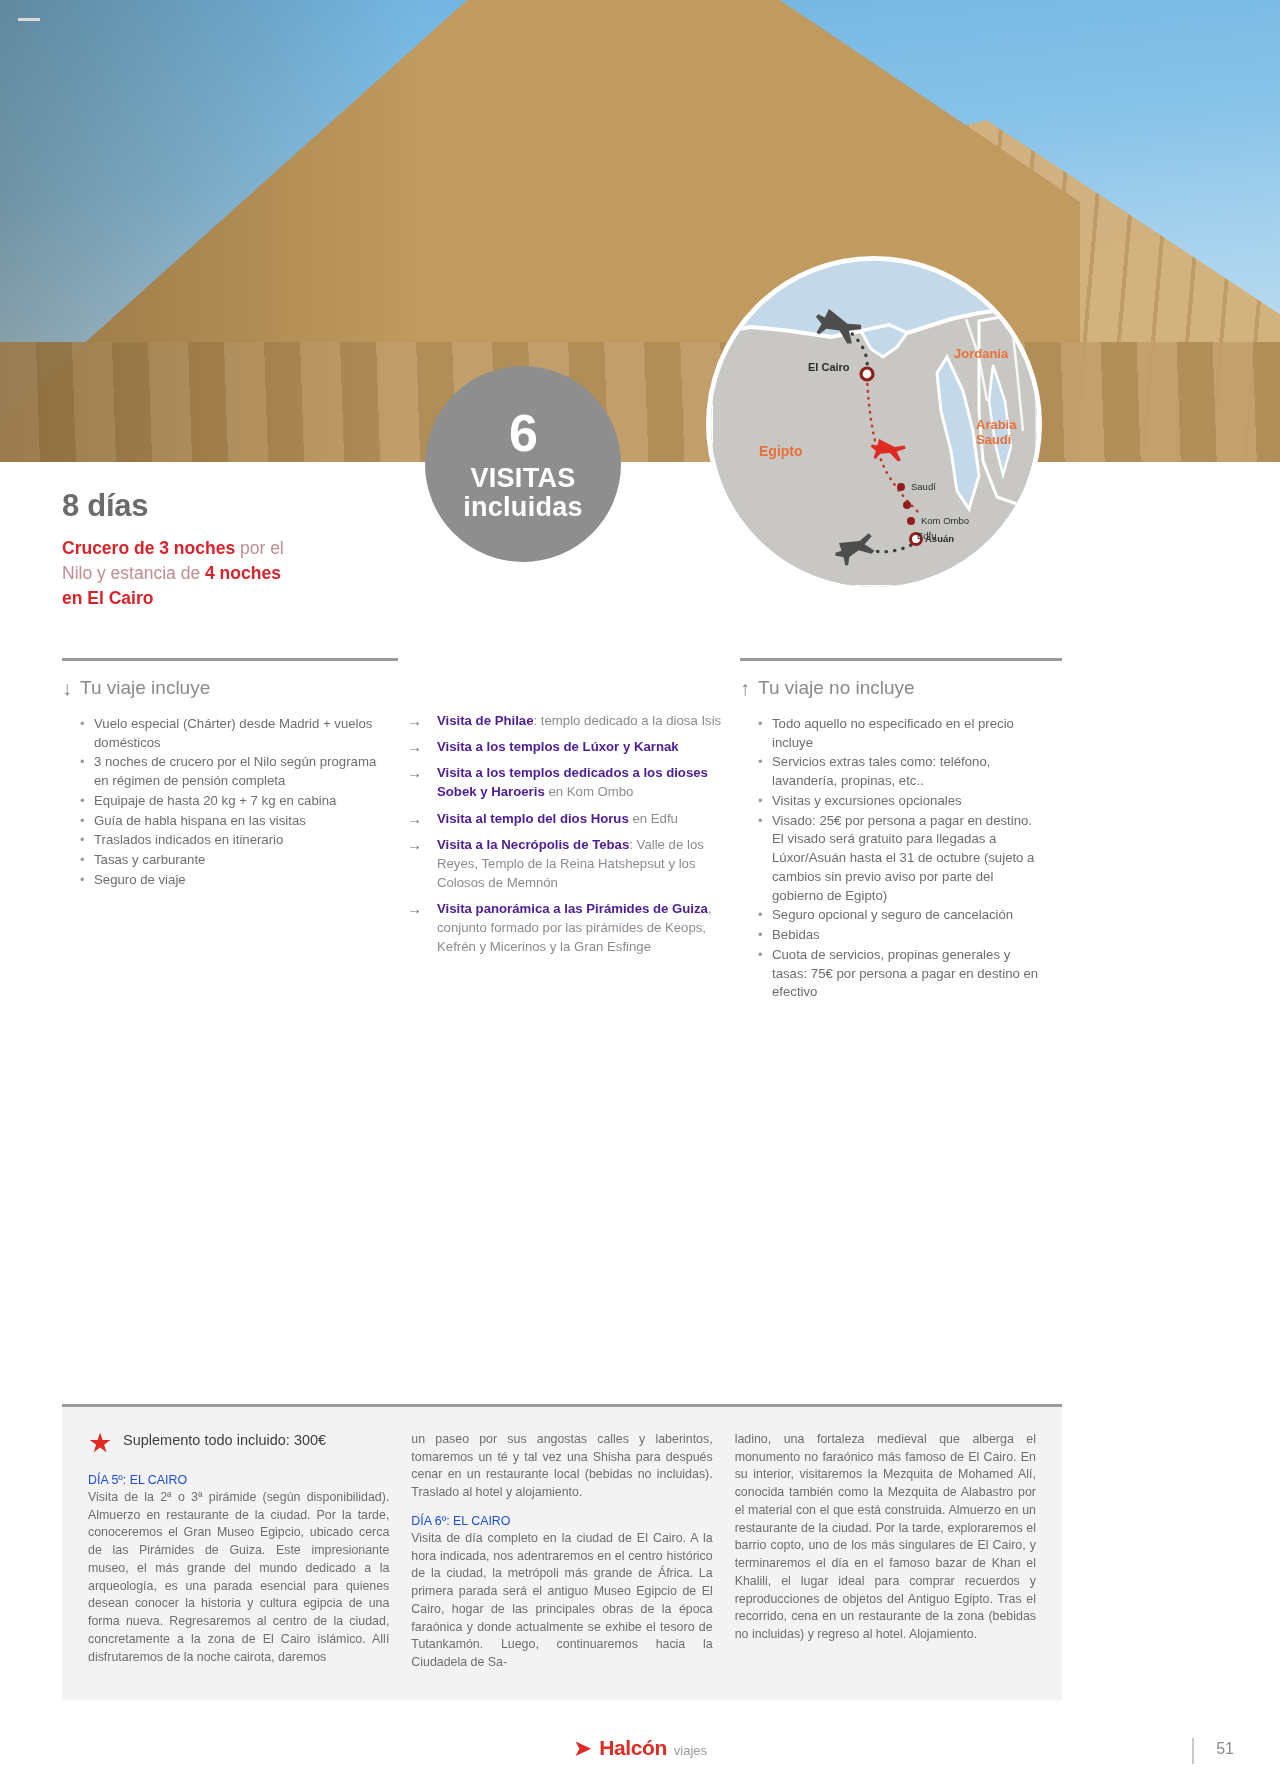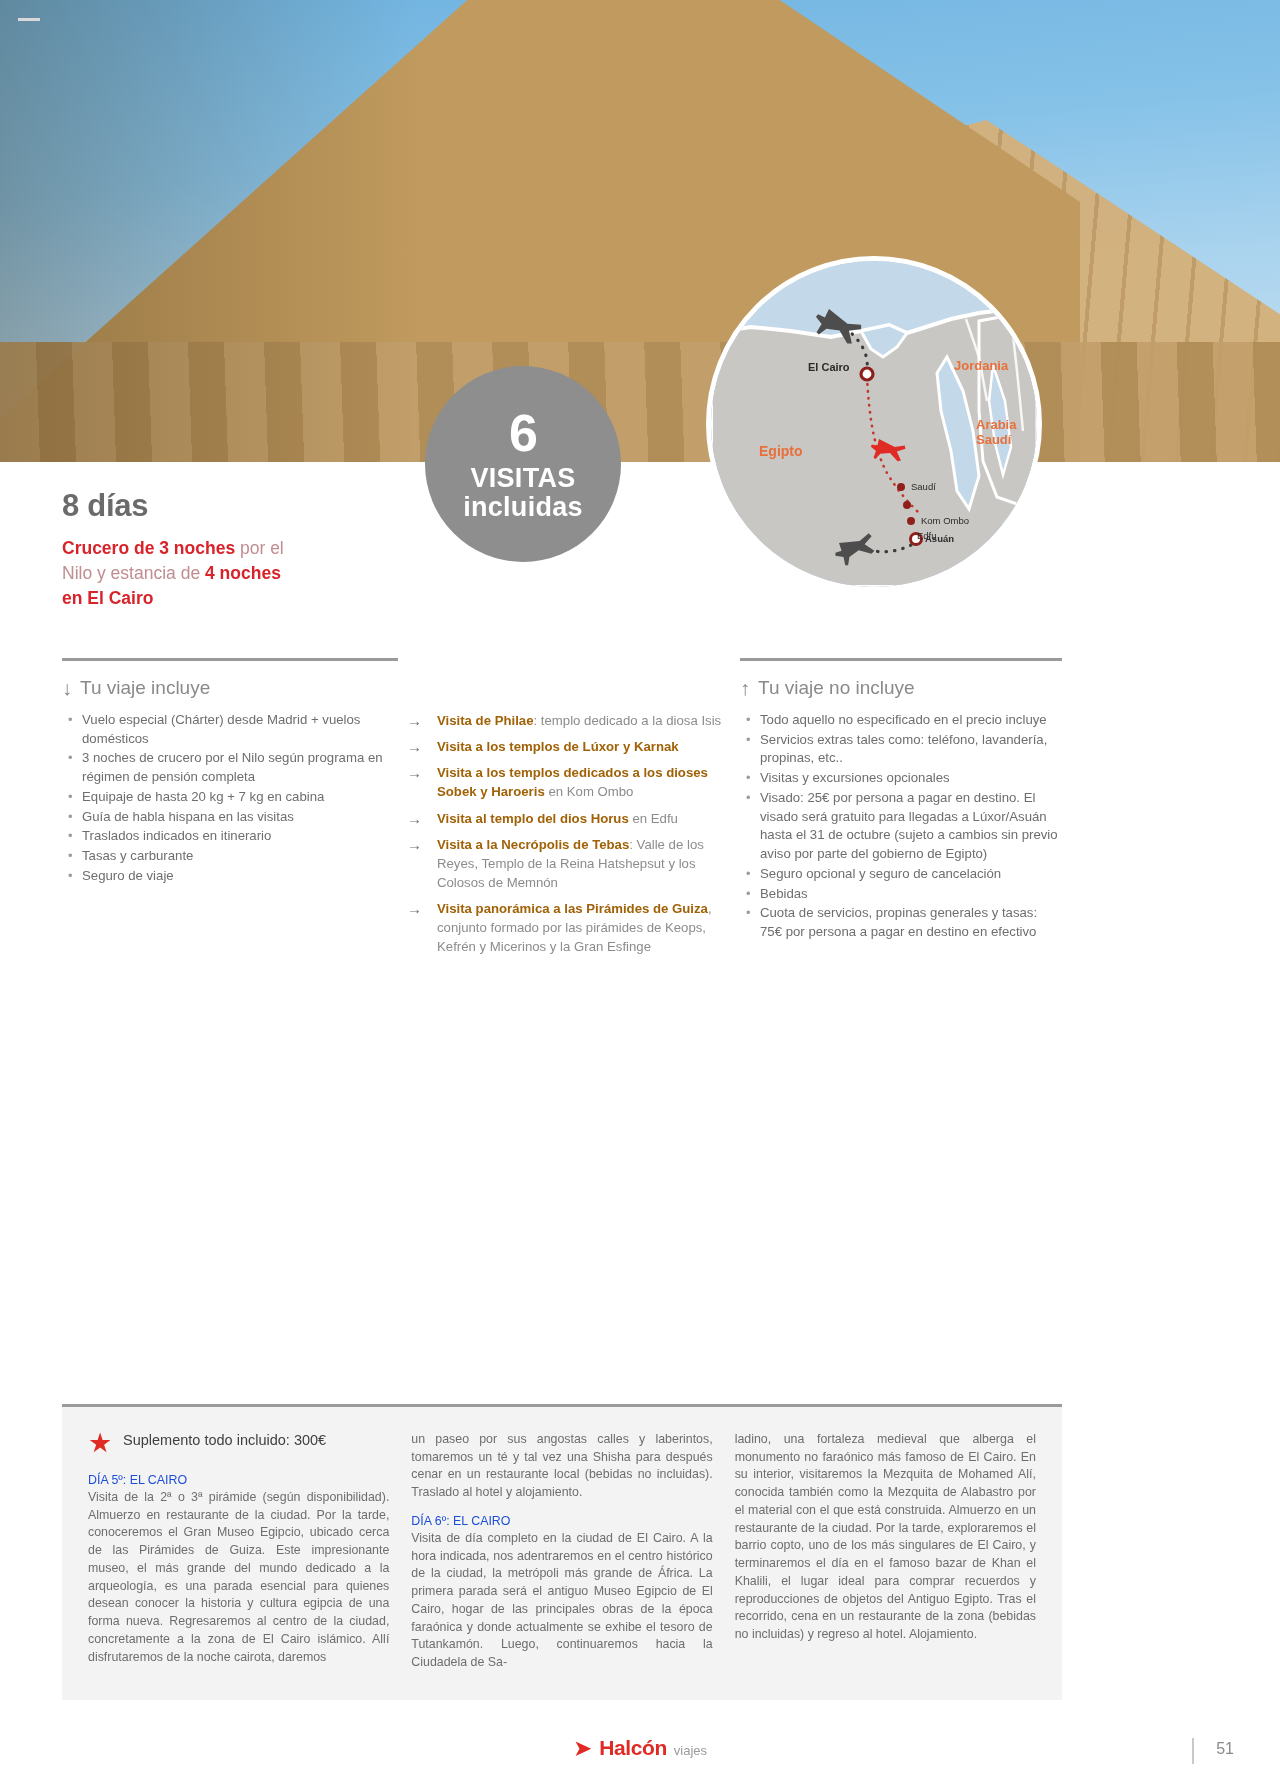--- a/index.html
+++ b/index.html
@@ -79,21 +79,21 @@
     width:336px; height:336px; border-radius:50%;
     overflow:hidden;
     background:#bfd4e6;
     border:5px solid #ffffff;
   }
   .map-svg { position:absolute; inset:0; width:100%; height:100%; display:block; }
   .map-label {
     position:absolute; font-weight:bold; pointer-events:none; white-space:nowrap;
   }
   .lbl-egipto { left:48px; top:182px; font-size:14px; color:#e8703a; }
-  .lbl-jordania { left:243px; top:85px; font-size:13px; color:#e8703a;margin-top:12px; }
+  .lbl-jordania { left:243px; top:85px; font-size:13px; color:#e8703a; }
   .lbl-arabia  { left:265px; top:157px; font-size:13px; color:#e8703a; line-height:1.15; }
   .lbl-cairo { left:97px; top:100px; font-size:11px; color:#2b2b2b; }
   .city-lbl { position:absolute; font-size:9.5px; color:#2b2b2b; white-space:nowrap; }
 
   
   .title-wrap { position:absolute; left:62px; top:488px; width:420px; }
   .title-main {
     font-size:31px; font-weight:bold; color:#6b6b6b; letter-spacing:-.3px; margin-bottom:12px;
   }
   .title-sub { font-size:17.5px; line-height:1.42; color:#b9a0a4; }
@@ -102,38 +102,38 @@
 
   
   .cols { position:absolute; left:62px; top:658px; width:1000px; }
   .rule { height:3px; background:#9a9a9a; }
   .col-head {
     font-size:19px; color:#8a8a8a; margin:16px 0 12px 0; font-weight:normal;
     display:flex; align-items:center; gap:8px;
   }
   .arrow-glyph { font-size:20px; color:#8a8a8a; line-height:1; }
 
-  .ul-plain { list-style:none; margin:4px; padding:0; }
+  .ul-plain { list-style:none; margin:16px; padding:0; }
   .ul-plain li {
     position:relative; padding-left:16px; font-size:13.2px; line-height:1.42;
     color:#6e6e6e; margin-bottom:1px;
   }
   .ul-plain li::before {
     content:"•"; position:absolute; left:2px; top:0; color:#9b9b9b; font-size:13px;
   }
 
   .ul-arrow { list-style:none; margin:0; padding:0; }
   .ul-arrow li {
     position:relative; padding-left:30px; font-size:13.2px; line-height:1.45;
     color:#8c8c8c; margin-bottom:7px;
   }
   .ul-arrow li .arr {
     position:absolute; left:0; top:1px; color:#6e6e6e; font-size:15px; line-height:1.2;
   }
-  .ul-arrow li b { color:#a16207; font-weight:bold; }
+  .ul-arrow li b { color:#4c1d95; font-weight:bold; }
 
   .colA { position:absolute; left:0;   top:0; width:336px; }
   .colB { position:absolute; left:345px; top:0; width:330px; }
   .colC { position:absolute; left:678px; top:0; width:322px; }
   .colB .rule-hidden { visibility:hidden; }
 
   
   .panel-rule {
     position:absolute; left:62px; top:1404px; width:1000px; height:3px; background:#9a9a9a;
   }

